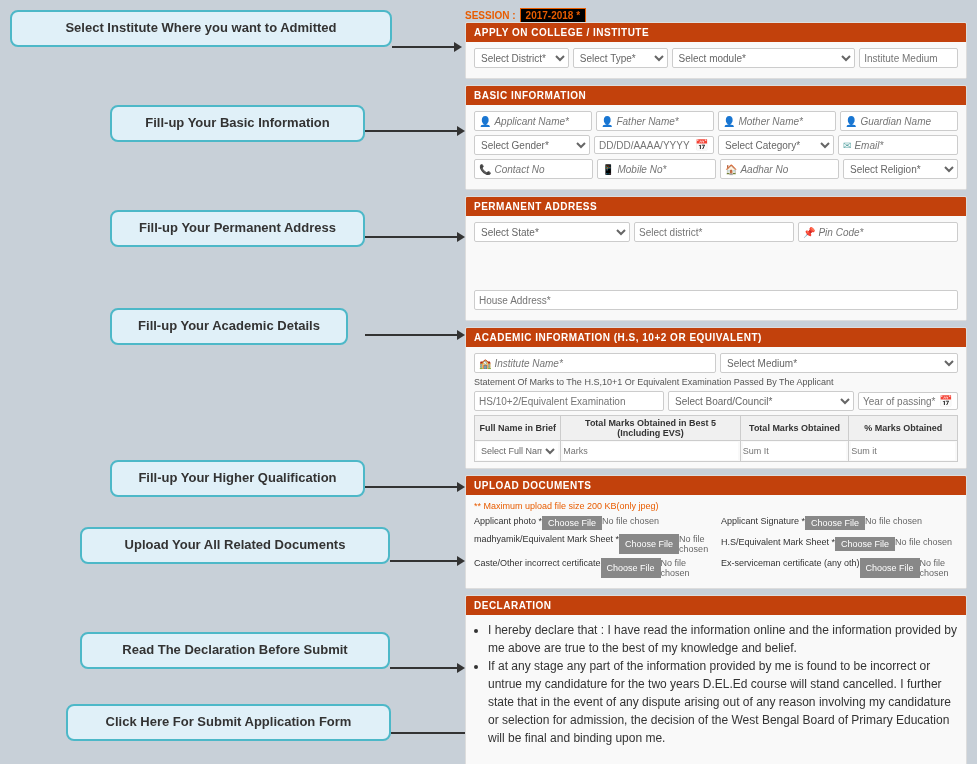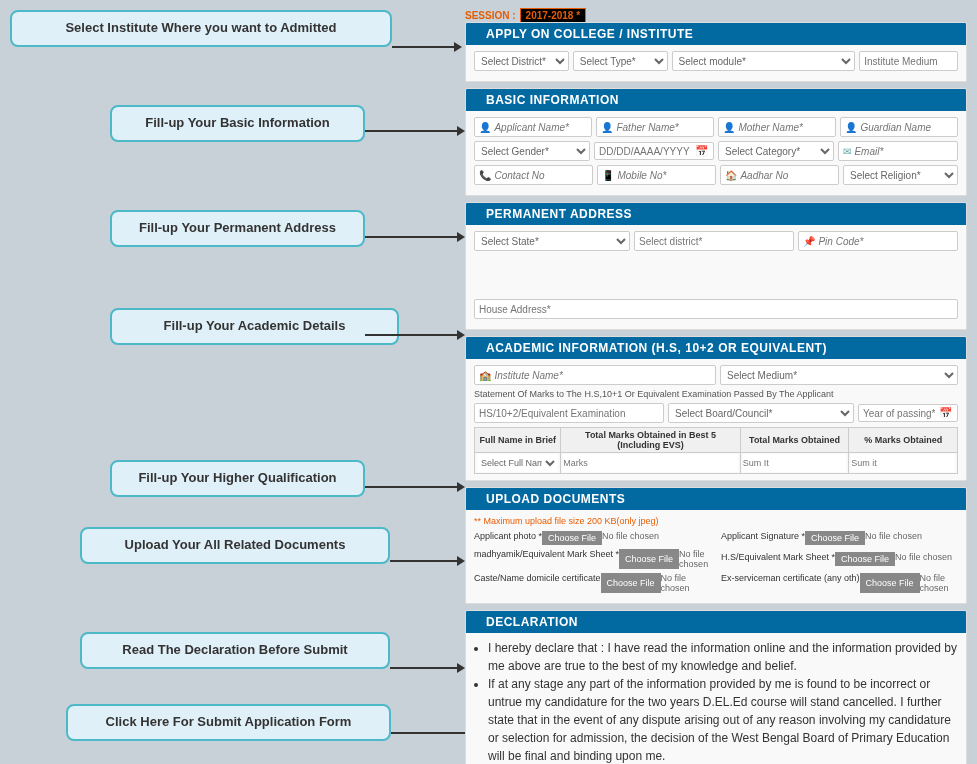--- a/index.html
+++ b/index.html
@@ -72,25 +72,25 @@
     }
 
     .section-block {
       background: white;
       margin-bottom: 6px;
       border: 1px solid #ddd;
       border-radius: 2px;
       overflow: hidden;
     }
     .section-header {
-      background: #0369a1;
+      background: #c2410c;
       color: white;
-      font-size: 12px;
+      font-size: 10px;
       font-weight: bold;
-      padding: 4px 20px;
+      padding: 4px 8px;
       letter-spacing: 0.5px;
     }
     .section-body {
       padding: 6px 8px;
       background: #f9f9f9;
     }
     .form-row {
       display: flex;
       gap: 4px;
       margin-bottom: 4px;
@@ -299,21 +299,21 @@
 </div>
 
 <div class="label-box" style="top:105px;left:110px;width:255px;">
   <span>Fill-up Your Basic Information</span>
 </div>
 
 <div class="label-box" style="top:210px;left:110px;width:255px;">
   <span>Fill-up Your Permanent Address</span>
 </div>
 
-<div class="label-box" style="top:308px;left:110px;width:289px;">
+<div class="label-box" style="top:308px;left:110px;width:238px;">
   <span>Fill-up Your Academic Details</span>
 </div>
 
 <div class="label-box" style="top:460px;left:110px;width:255px;">
   <span>Fill-up Your Higher Qualification</span>
 </div>
 
 <div class="label-box" style="top:527px;left:80px;width:310px;">
   <span>Upload Your All Related Documents</span>
 </div>
@@ -540,21 +540,21 @@
           <span class="upload-no-file">No file chosen</span>
         </div>
         <div class="upload-item">
           <span class="upload-label">H.S/Equivalent Mark Sheet *</span>
           <button class="upload-btn">Choose File</button>
           <span class="upload-no-file">No file chosen</span>
         </div>
       </div>
       <div class="upload-row">
         <div class="upload-item">
-          <span class="upload-label">Caste/Name domicile certificate</span>
+          <span class="upload-label">Caste/Other incorrect certificate</span>
           <button class="upload-btn">Choose File</button>
           <span class="upload-no-file">No file chosen</span>
         </div>
         <div class="upload-item">
           <span class="upload-label">Ex-serviceman certificate (any oth)</span>
           <button class="upload-btn">Choose File</button>
           <span class="upload-no-file">No file chosen</span>
         </div>
       </div>
     </div>

